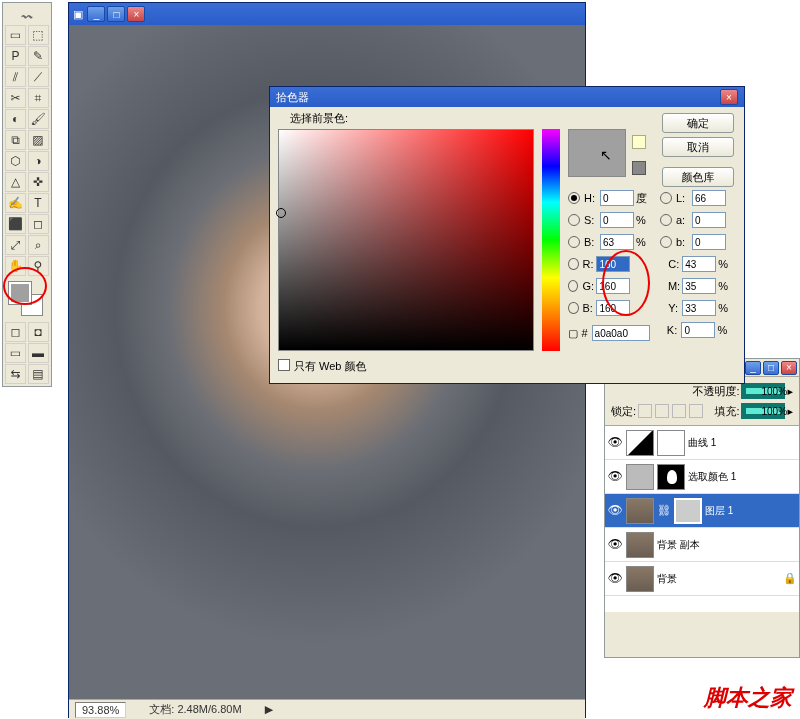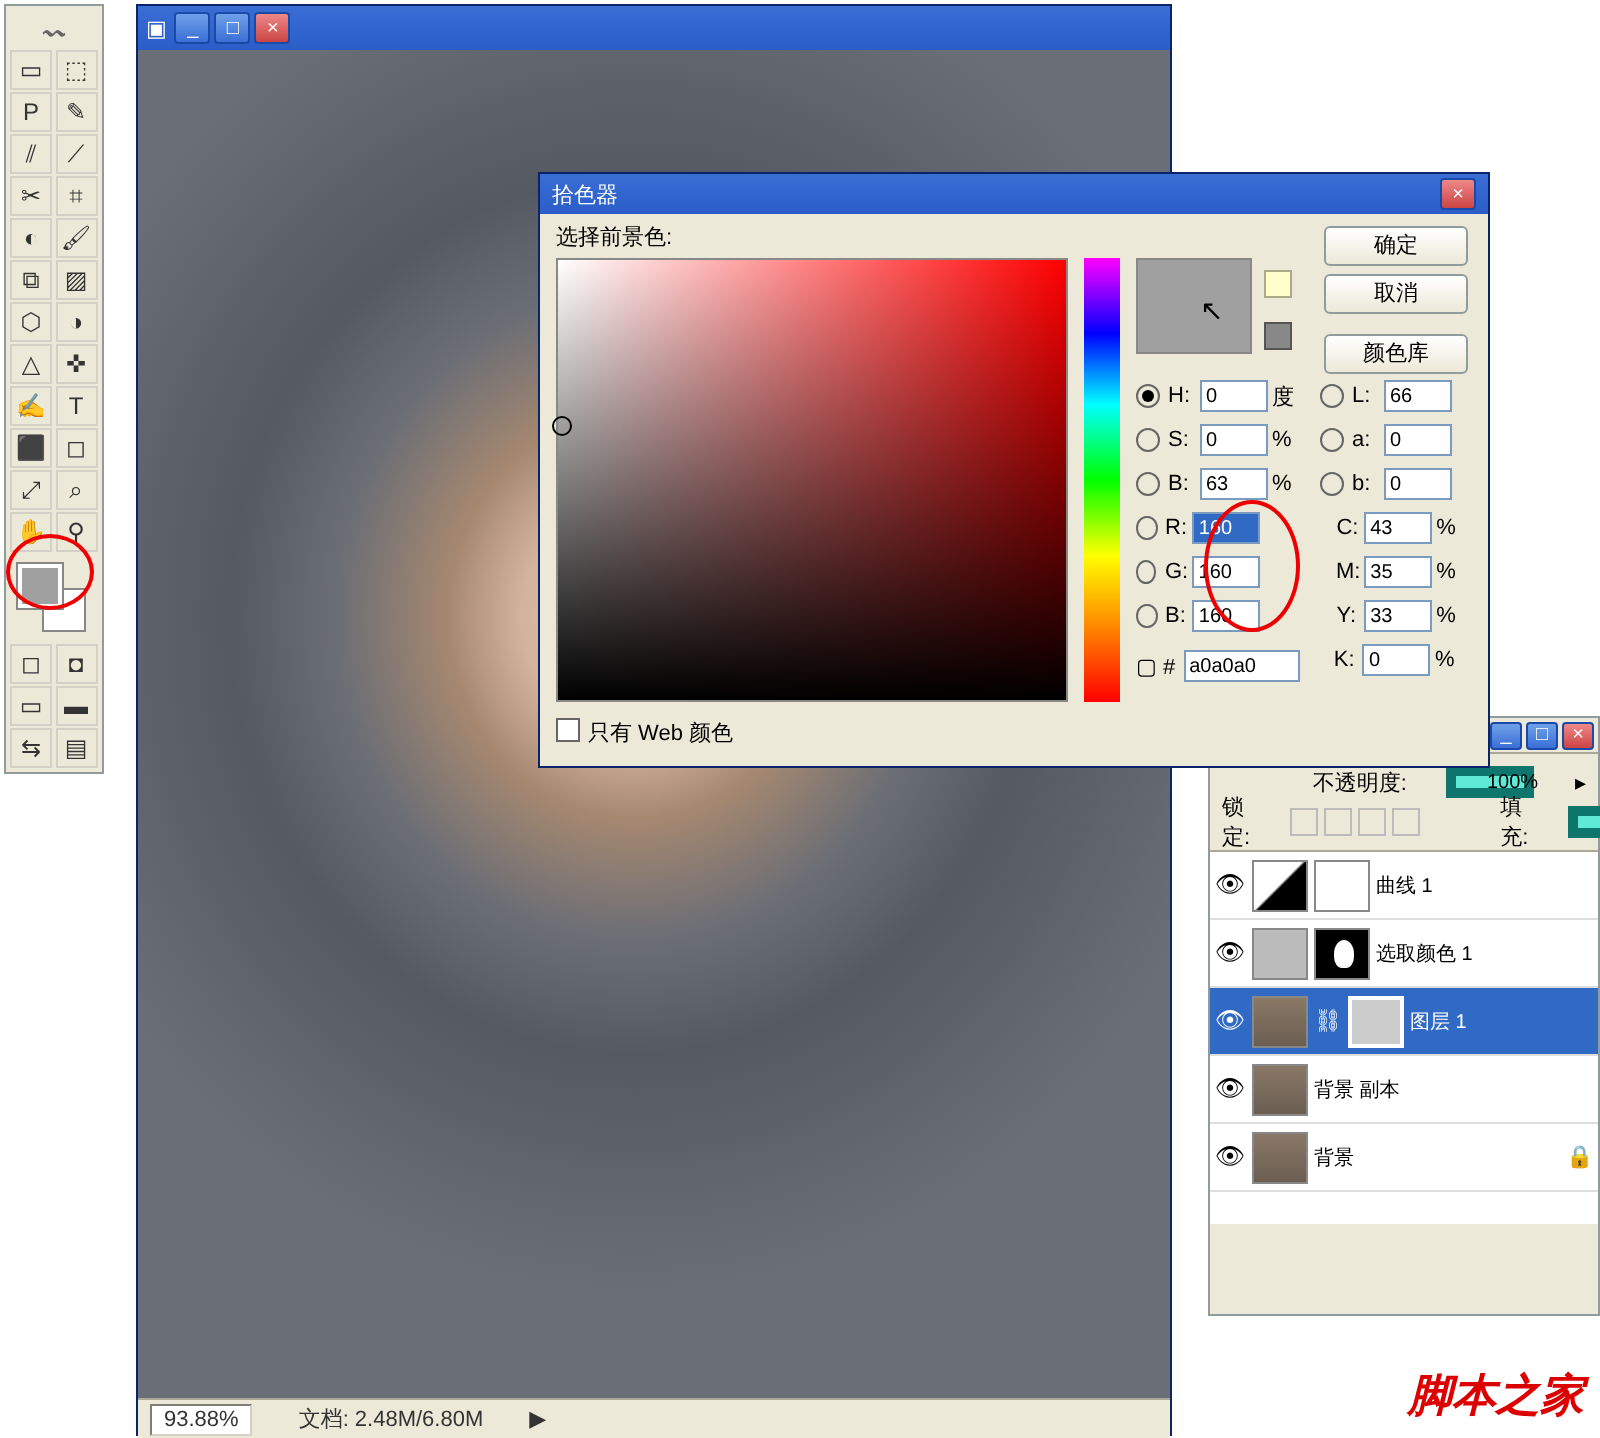--- a/index.html
+++ b/index.html
@@ -19,21 +19,21 @@
 .winbtns{display:flex;gap:2px}
 .winbtn{width:18px;height:16px;background:linear-gradient(#6fa1e8,#3a6ed5);border:1px solid #1a4aa8;border-radius:2px;display:flex;align-items:center;justify-content:center;color:#fff;font-size:10px;cursor:pointer}
 .winbtn.close{background:linear-gradient(#e88,#c44)}
 .doc-canvas{width:100%;height:674px;background:radial-gradient(ellipse 60% 50% at 48% 42%,#e6c4b0 0%,#d4b39d 18%,#a68870 30%,#6b6e75 48%,#555a62 65%,#6a6e76 100%);position:relative;overflow:hidden}
 .doc-status{height:20px;background:#ece9d8;border-top:1px solid #aca899;display:flex;align-items:center;gap:23px;padding:0 6px;font-size:10px;color:#333}
 .doc-status .cell{border:1px inset #d4d0c8;padding:1px 6px;background:#fff}
 .picker{position:absolute;left:269px;top:86px;width:476px;height:298px;background:#ece9d8;border:1px solid #0a246a;z-index:3}
 .picker-title{height:20px;background:linear-gradient(#3a6ed5,#2a5dc8);color:#fff;display:flex;align-items:center;padding:0 6px}
 .picker-title span{flex:1}
 .picker-body{padding:8px;position:relative;height:278px}
-.picker-body .lbl{position:absolute;left:8px;top:4px}
+.picker-body .lbl{position:absolute;left:20px;top:4px}
 .gradient-box{position:absolute;left:8px;top:22px;width:256px;height:222px;background:linear-gradient(to top,#000,transparent),linear-gradient(to right,#fff,#f00);border:1px solid #888}
 .gradient-box .ring{position:absolute;left:-3px;top:78px;width:10px;height:10px;border:1px solid #000;border-radius:50%}
 .hue-bar{position:absolute;left:272px;top:22px;width:18px;height:222px;background:linear-gradient(to bottom,#f0f,#00f 17%,#0ff 33%,#0f0 50%,#ff0 67%,#f80 83%,#f00)}
 .newcol{position:absolute;left:298px;top:22px;width:58px;height:48px;background:#a0a0a0;border:1px solid #888}
 .cursor-arrow{position:absolute;left:330px;top:40px;color:#000;font-size:14px}
 .warn-ic{position:absolute;left:362px;top:28px;width:14px;height:14px;background:#ffc;border:1px solid #aa8}
 .cube-ic{position:absolute;left:362px;top:54px;width:14px;height:14px;background:#888;border:1px solid #555}
 .pbtn{position:absolute;width:72px;height:20px;background:linear-gradient(#fff,#ece9d8);border:1px solid #919b9c;border-radius:3px;text-align:center;line-height:18px;cursor:pointer}
 .pbtn.ok{right:10px;top:6px}
 .pbtn.cancel{right:10px;top:30px}
@@ -49,21 +49,21 @@
 .hexrow{position:absolute;left:298px;top:218px;display:flex;align-items:center;gap:4px}
 .hexrow input{width:58px;height:16px;border:1px solid #7a9ac0;padding:0 2px;font-size:10px}
 .webonly{position:absolute;left:8px;top:252px;display:flex;align-items:flex-start;gap:4px}
 .webonly .cb{width:12px;height:12px;border:1px solid #666;background:#fff}
 .red-oval{position:absolute;border:2px solid #e00;border-radius:50%}
 .ro1{left:332px;top:143px;width:48px;height:66px}
 .layers{position:absolute;left:604px;top:358px;width:196px;height:300px;background:#ece9d8;border:1px solid #919b9c;z-index:2}
 .layers-head{height:18px;background:#ece9d8;border-bottom:1px solid #aca899;display:flex;justify-content:flex-end;align-items:center;padding:0 2px;gap:2px}
 .layers-head .winbtn{width:16px;height:14px}
 .layers-ctrl{padding:4px 6px;border-bottom:1px solid #aca899;font-size:10px}
-.layers-ctrl .row{display:flex;align-items:center;gap:20px;height:20px}
+.layers-ctrl .row{display:flex;align-items:center;gap:2px;height:20px}
 .layers-ctrl select,.layers-ctrl .opbox{border:5px solid #0f766e;height:16px;font-size:10px;padding:0 15px;background:#5eead4}
 .layers-ctrl .opbox{width:44px;display:inline-flex;align-items:center}
 .lock-icons{display:flex;gap:3px}
 .lock-icons span{width:14px;height:14px;border:1px solid #bbb;display:inline-block}
 .layer-list{background:#fff;height:186px;overflow:auto}
 .layer-row{display:flex;align-items:center;height:34px;border-bottom:1px solid #ddd;padding:0 2px;gap:3px}
 .layer-row.sel{background:#316ac5;color:#fff}
 .eye{width:16px;height:16px;text-align:center;font-size:12px}
 .thumb{width:28px;height:26px;border:1px solid #888;background:#bbb}
 .thumb.curves{background:linear-gradient(135deg,#fff 48%,#000 52%)}

